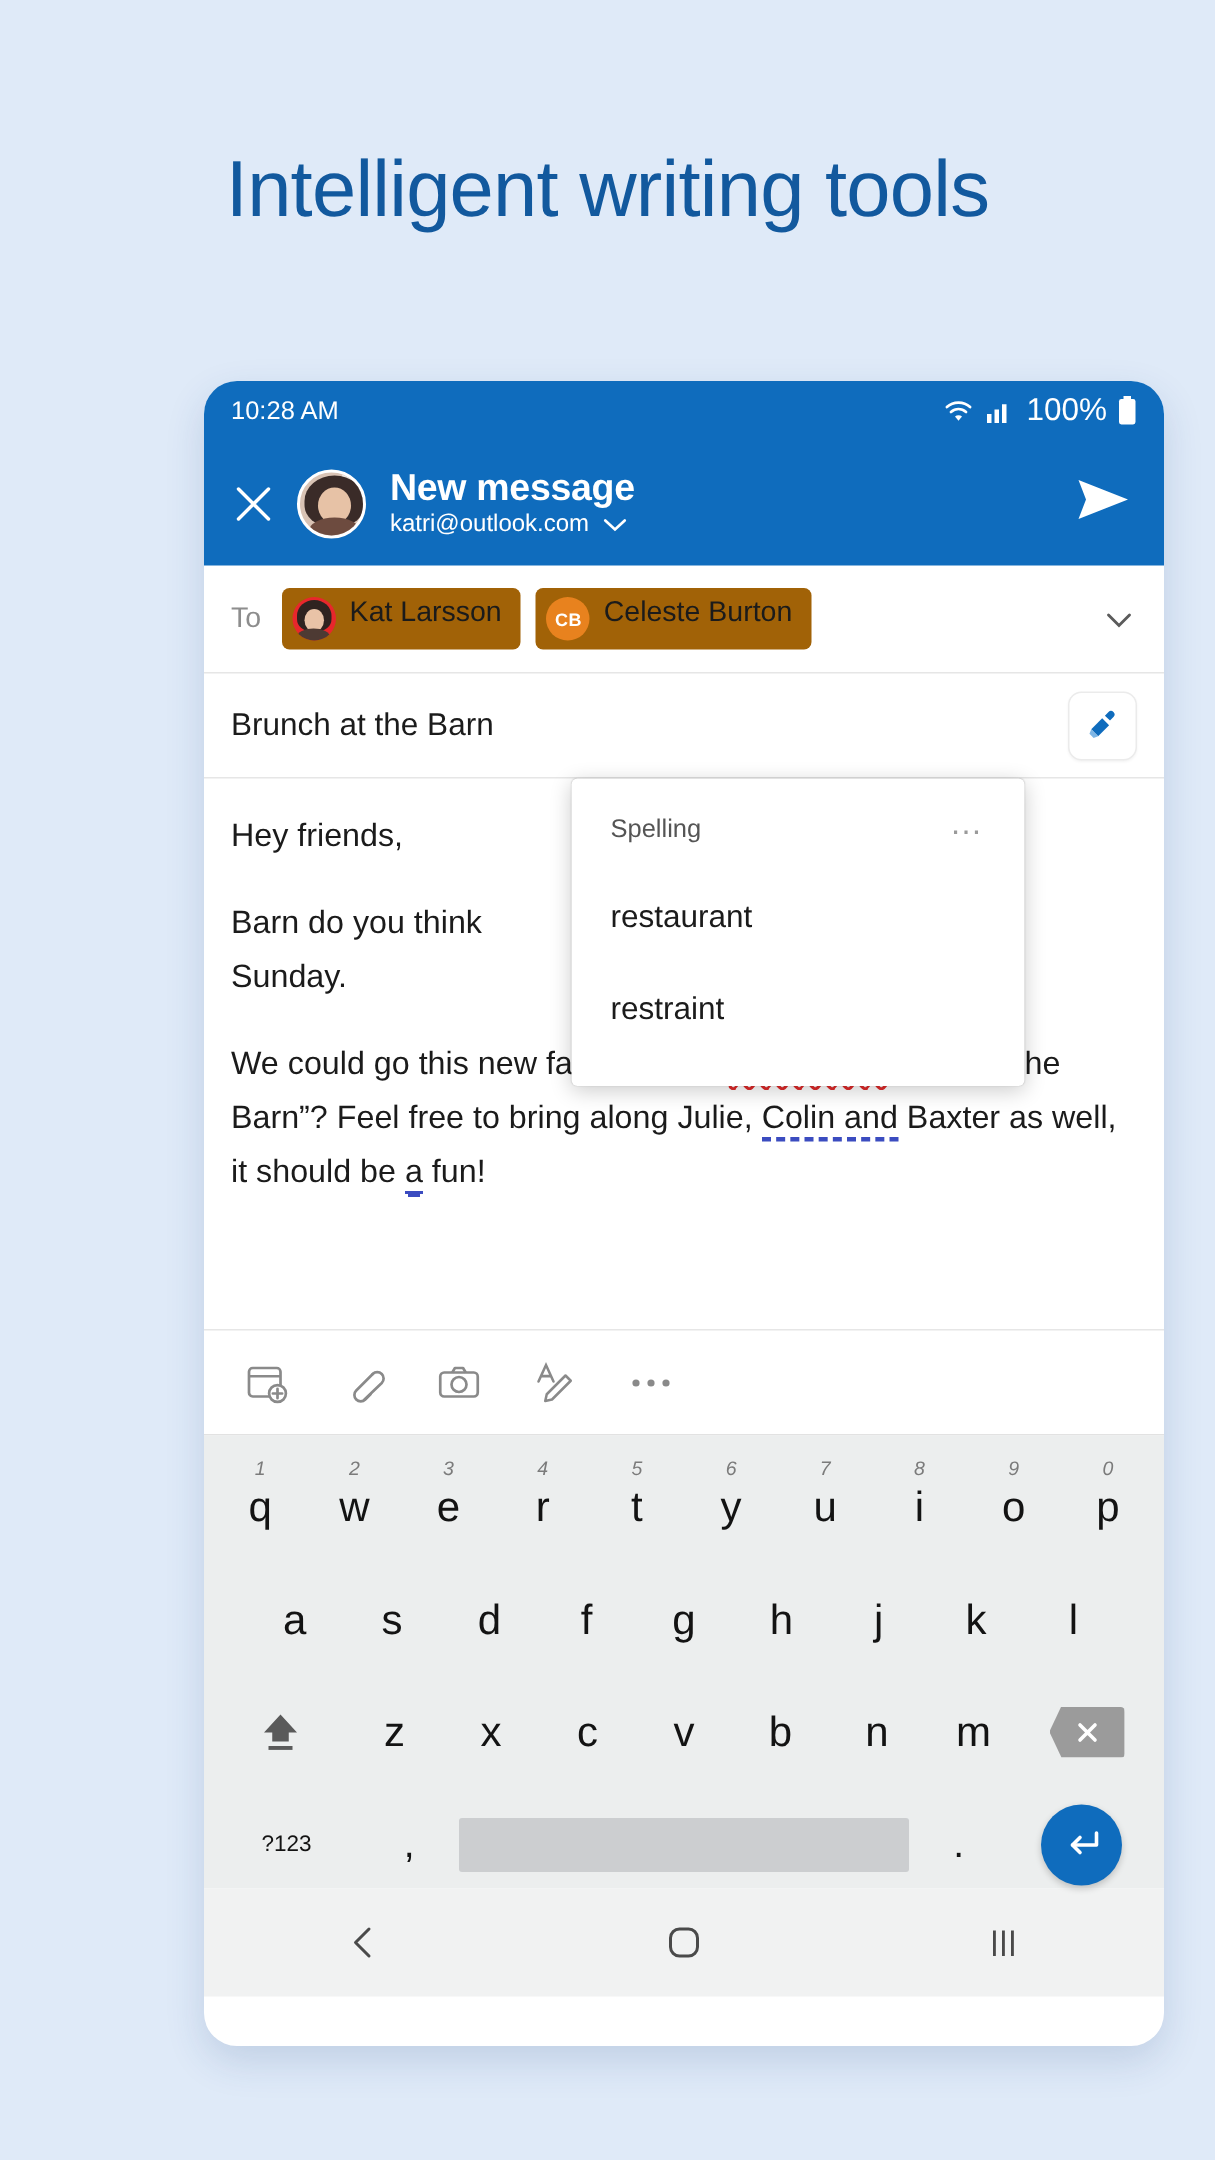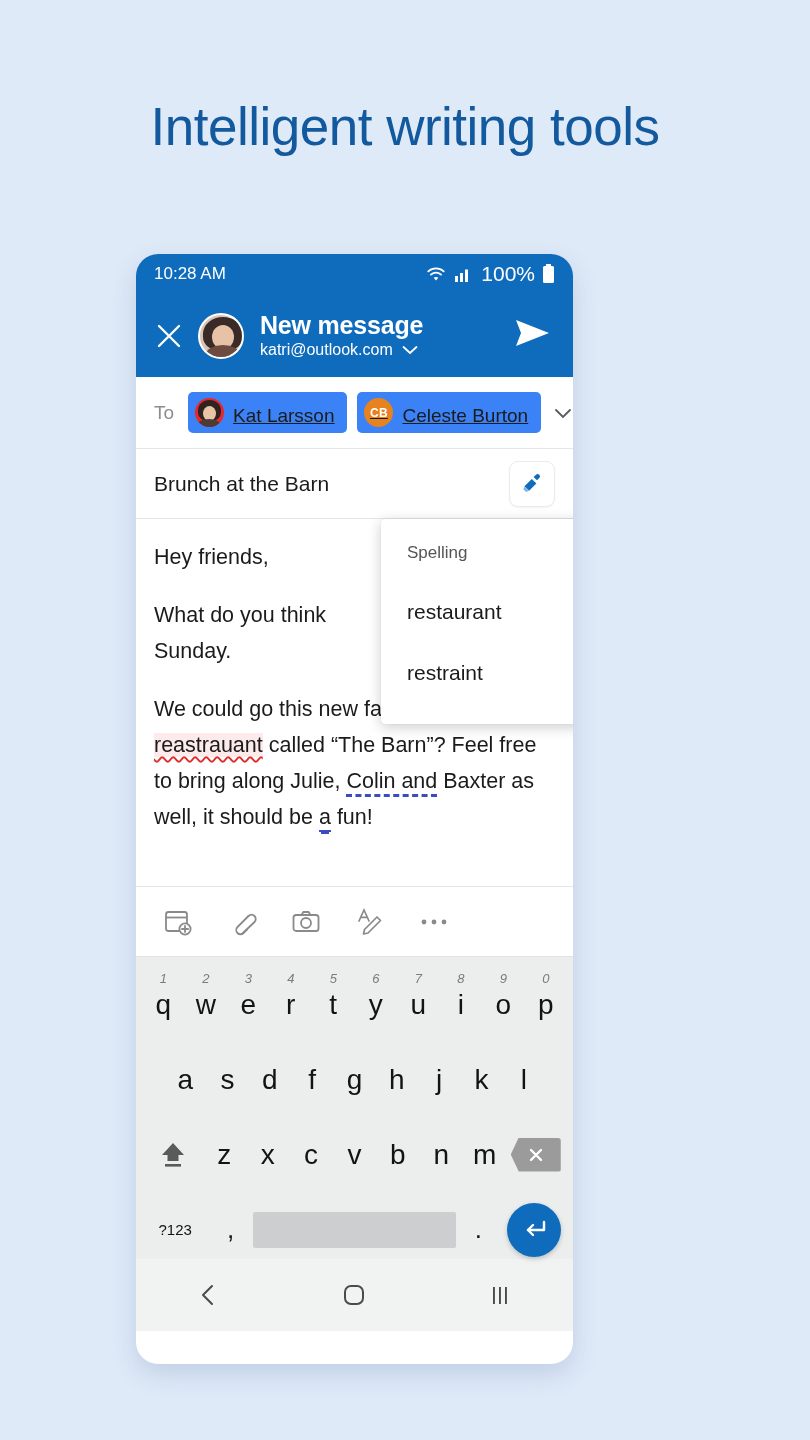--- a/index.html
+++ b/index.html
@@ -16,21 +16,21 @@
     text-align:center;
     font-size:53px;
     font-weight:400;
     letter-spacing:-0.5px;
     color:#12599e;
     white-space:nowrap;
   }
   
   .phone{
     position:absolute;left:136px;top:254px;
-    width:437px;height:1110px;
+    width:640px;height:1110px;
     border-radius:22px;
     background:#ffffff;
     overflow:hidden;
     box-shadow:0 10px 26px rgba(30,70,130,.16);
   }
   
   .statusbar{
     height:40px;background:#0f6cbd;
     display:flex;align-items:center;
     padding:0 18px;color:#fff;
@@ -82,25 +82,25 @@
   }
   .send-btn{width:40px;height:40px;flex:none;cursor:pointer;}
   
   .to-row{
     height:72px;display:flex;align-items:center;
     padding:0 18px;box-sizing:border-box;gap:10px;
     border-bottom:1px solid #e6e6e6;
   }
   .to-label{color:#8d8d8d;font-size:19px;margin-right:4px;}
   .chip{
-    display:flex;align-items:flex-end;gap:9px;
-    background:#3b82f6;border-radius:5px;
+    display:flex;align-items:flex-start;gap:9px;
+    background:#a16207;border-radius:5px;
     padding:6px 13px 6px 7px;
     font-size:19px;color:#1b1b1b;
-    cursor:pointer;white-space:nowrap;text-decoration:underline;
+    cursor:pointer;white-space:nowrap;
   }
   .chip-av{
     width:29px;height:29px;border-radius:50%;flex:none;
     position:relative;overflow:hidden;
   }
   .chip-av.photo{background:#e8272c;}
   .chip-av.photo .h{position:absolute;left:3px;top:2px;width:23px;height:21px;border-radius:50% 50% 40% 40%;background:#2f2320;}
   .chip-av.photo .f{position:absolute;left:8px;top:8px;width:13px;height:15px;border-radius:50%;background:#e9c3a7;}
   .chip-av.photo .b{position:absolute;left:3px;bottom:-3px;width:22px;height:11px;border-radius:50% 50% 0 0;background:#4d3a33;}
   .chip-av.initials{
@@ -323,21 +323,21 @@
         <path d="M4.5 14.2 L9.1 18.8 L6.1 20 L3.3 17.2 Z" fill="#7eb6e6"></path>
       </svg>
     </span>
   </div>
 
   <div class="body-area">
     <p class="para">
       <span>Hey friends,</span>
     </p>
     <p class="para">
-      <span>What do you think</span><br>
+      <span>Barn do you think</span><br>
       <span>Sunday.</span>
     </p>
     <p class="para last"><span>We could go this new farm-2-table </span><span class="misspelled">reastrauant</span><span> called “The Barn”? Feel free to bring along Julie, </span><span class="grammar">Colin and</span><span> Baxter as well, it should be </span><span class="dbl-underline">a</span><span> fun!</span></p>
 
     <div class="spell-popup">
       <div class="spell-head">
         <span class="spell-title">Spelling</span>
         <span class="spell-more">…</span>
       </div>
       <div class="spell-item">restaurant</div>

